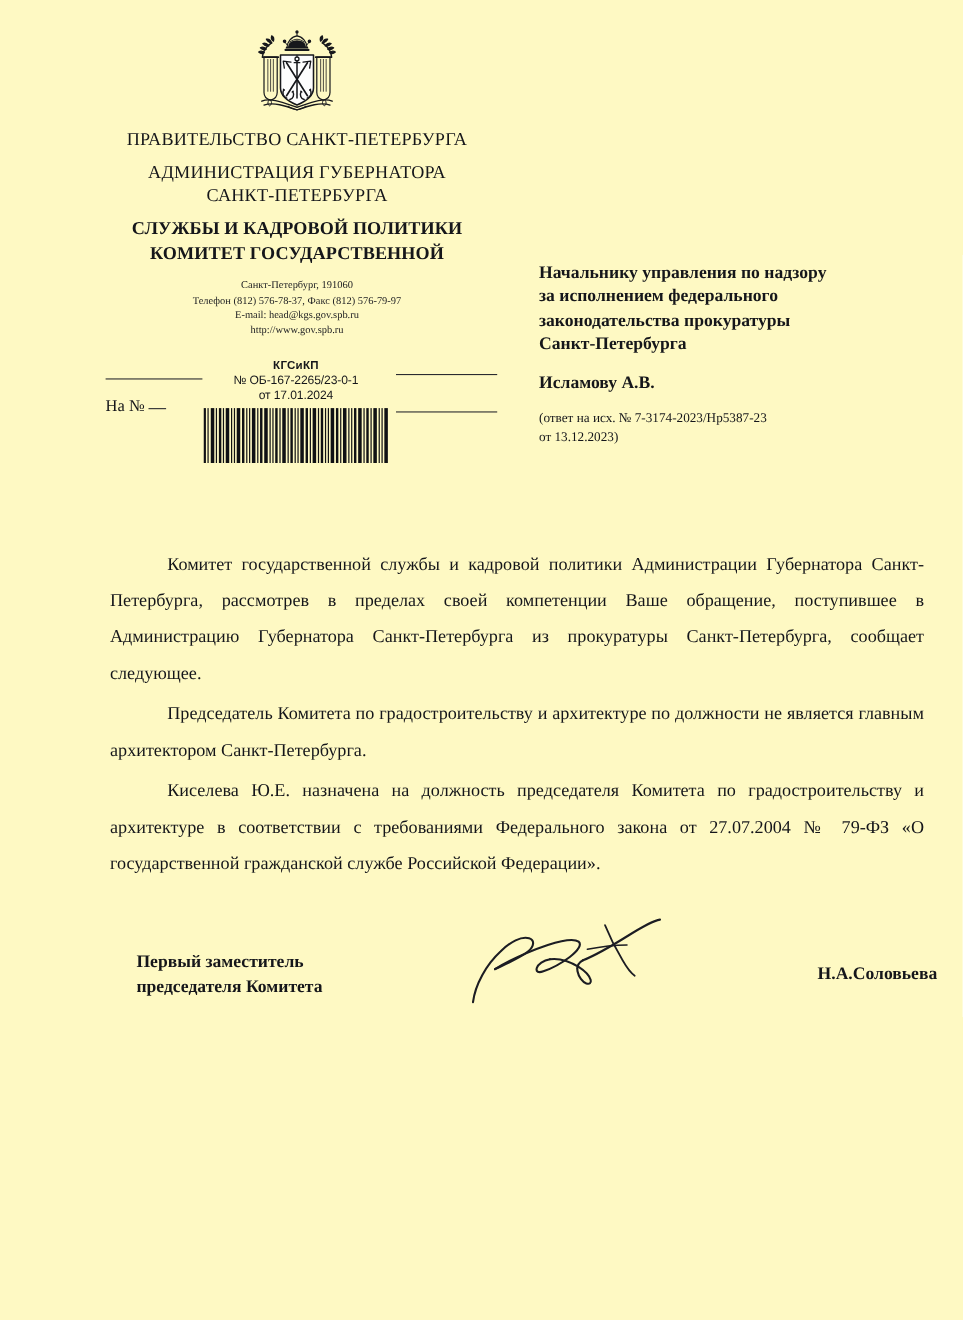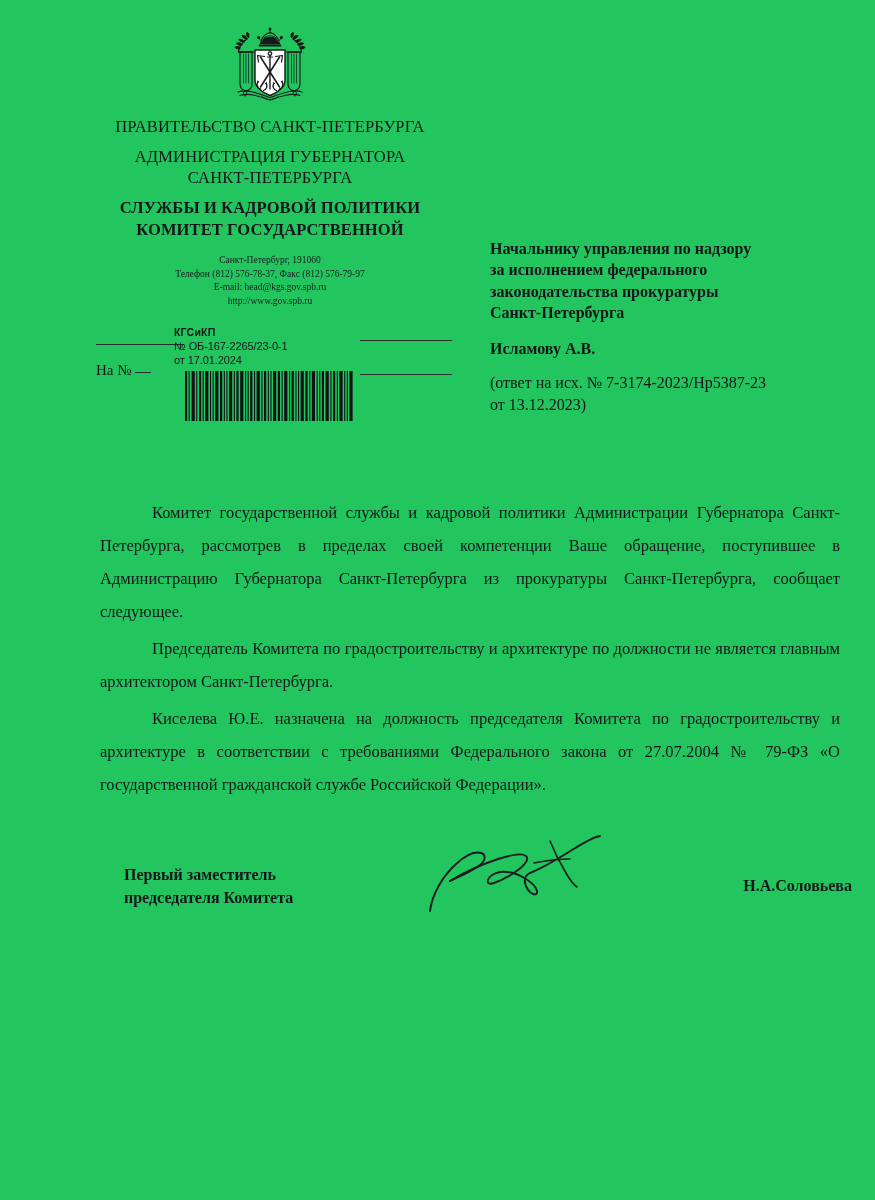--- a/index.html
+++ b/index.html
@@ -12,21 +12,21 @@
     width: 875px;
     height: 1200px;
     position: relative;
     font-family: "Liberation Serif", "DejaVu Serif", serif;
     color: #15161a;
     overflow: hidden;
   }
   .page {
     position: absolute;
     inset: 0;
-    background: #22c55e;
+    background: #fef9c3;
   }
 
   
   .letterhead {
     position: absolute;
     left: 80px;
     top: 26px;
     width: 380px;
     text-align: center;
   }
@@ -95,21 +95,21 @@
     border-bottom: 1.4px solid #2a2b2f;
     margin-left: 3px;
     vertical-align: 2px;
   }
 
   .stamp {
     position: absolute;
     left: 86px;
     top: 0;
     width: 190px;
-    text-align: left;
+    text-align: center;
   }
   .stamp-title {
     font-family: "Liberation Sans", "DejaVu Sans", sans-serif;
     font-size: 10.5px;
     font-weight: 700;
     letter-spacing: 0.2px;
     line-height: 1.25;
   }
   .stamp-number,
   .stamp-date {
@@ -139,21 +139,21 @@
     line-height: 1.34;
     margin: 0 0 14px 0;
   }
   .addressee-name {
     font-size: 16px;
     font-weight: 700;
     line-height: 1.34;
     margin: 0 0 13px 0;
   }
   .addressee-ref {
-    font-size: 16px;
+    font-size: 12px;
     font-weight: 400;
     line-height: 1.36;
     margin: 0;
   }
 
   
   .body-text {
     position: absolute;
     left: 100px;
     top: 496px;

